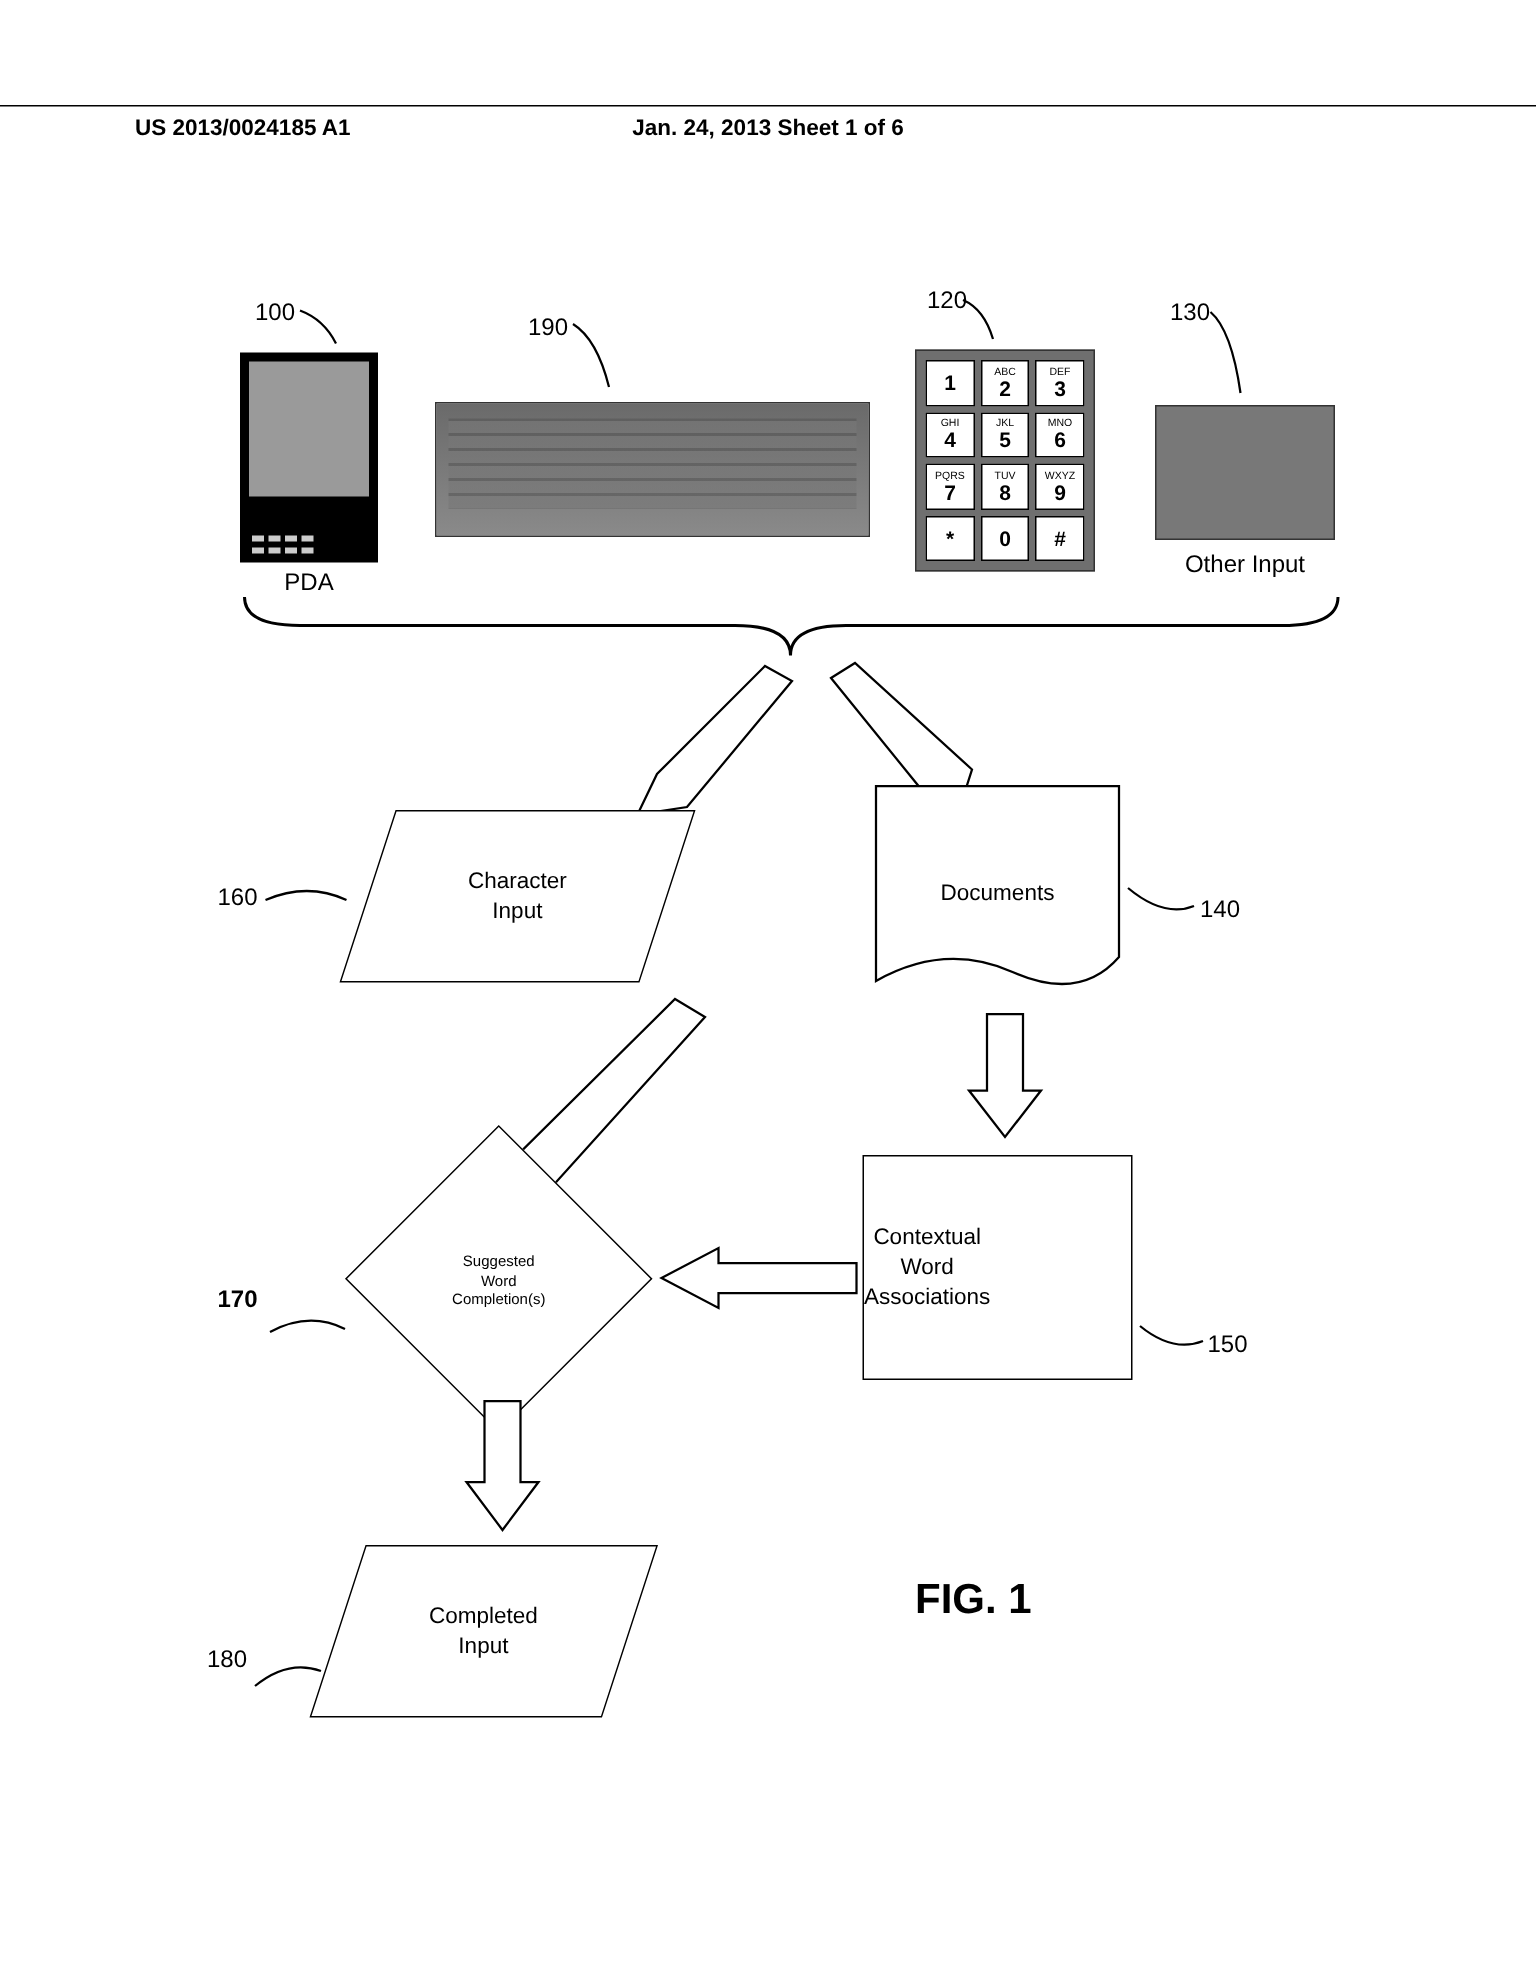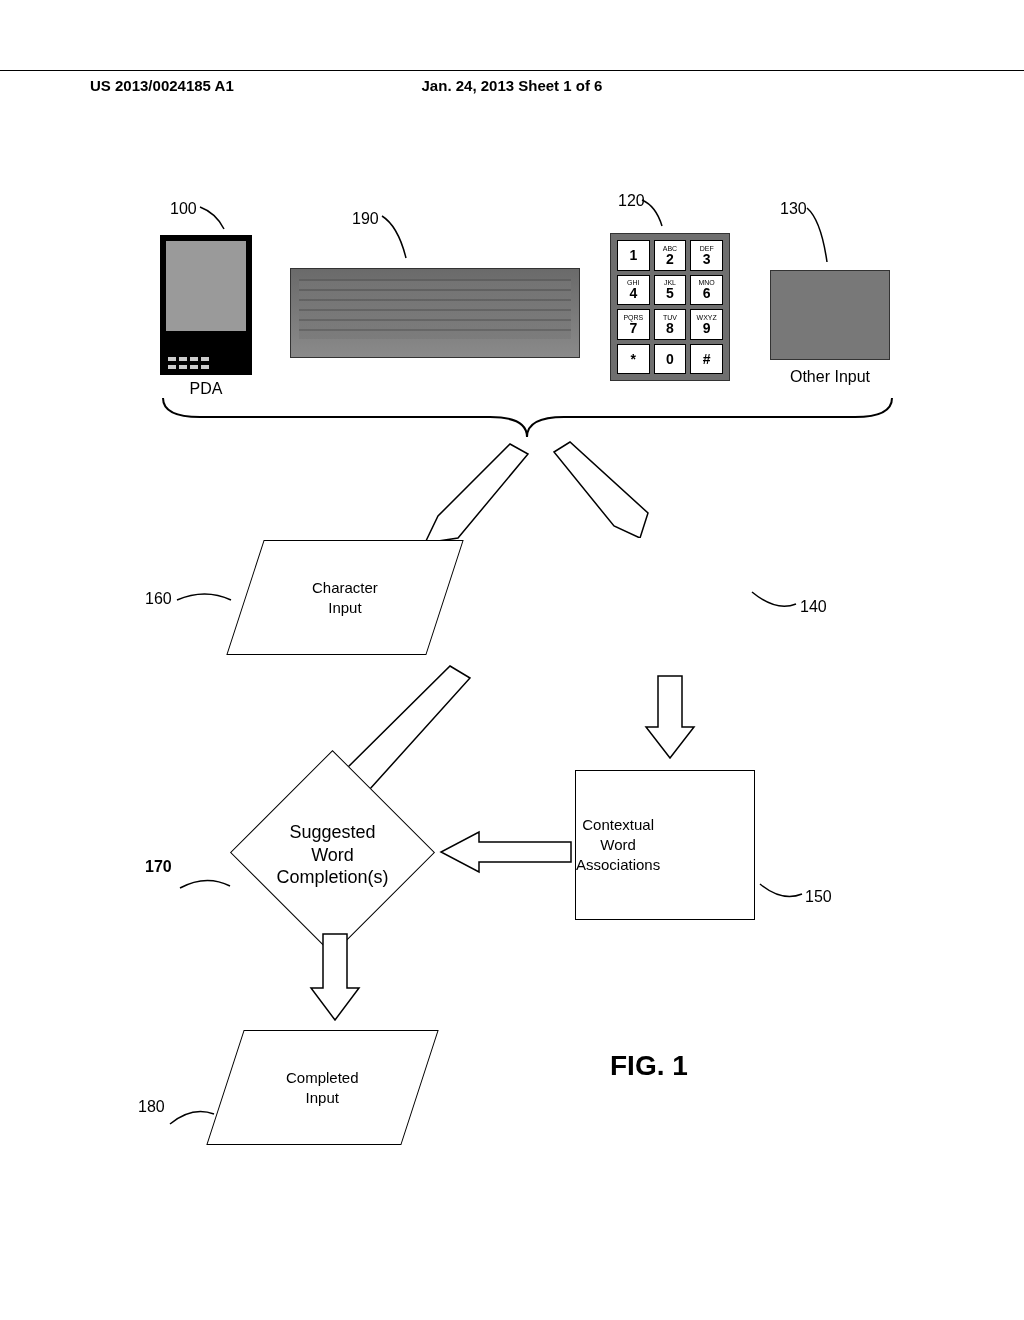--- a/index.html
+++ b/index.html
@@ -111,21 +111,21 @@
     display:flex; align-items:center; justify-content:flex-start; text-align:center;
     font-size:15px; line-height:1.35; background:#fff;
   }
   .diamond {
     position:absolute; border:1.5px solid #000;
     transform: rotate(45deg);
     background:#fff;
   }
   .diamond-label {
     position:absolute; display:flex; align-items:center; justify-content:center;
-    text-align:center; font-size:18px; line-height:1.25;
+    text-align:center; font-size:10px; line-height:1.25;
   }
   .figlabel {
     position:absolute; font-size:28px; font-weight:bold;
   }
 </style>
 </head>
 <body>
 
 <div class="page">
 
@@ -241,20 +241,26 @@
     </svg>
 
     <div class="parallelogram" style="left:245px; top:420px; width:200px; height:115px;">
       <span>Character<br>Input</span>
     </div>
     <div class="ref" style="left:145px; top:470px;">160</div>
     <svg class="leader" style="left:175px; top:472px;" width="60" height="20">
         <path d="M2 8 Q30 -4 56 8" stroke="#000" fill="none" stroke-width="1.5"></path>
       </svg>
 
+    <div class="docshape" style="left:580px; top:400px;">
+      <svg width="170" height="150" style="position:absolute;left:0;top:0;">
+        <path d="M4 4 L166 4 L166 118 Q140 148 95 128 Q50 108 4 134 Z" fill="#fff" stroke="#000" stroke-width="1.5"></path>
+      </svg>
+      <span style="position:relative;">Documents</span>
+    </div>
     <div class="ref" style="left:800px; top:478px;">140</div>
     <svg class="leader" style="left:750px; top:468px;" width="50" height="28">
         <path d="M2 4 Q26 24 46 16" stroke="#000" fill="none" stroke-width="1.5"></path>
       </svg>
 
     <svg class="arrow" style="left:305px; top:540px;" width="190" height="150">
       <polygon points="145,6 165,18 55,140 22,142 36,114" fill="#fff" stroke="#000" stroke-width="1.5"></polygon>
     </svg>
 
     <svg class="arrow" style="left:640px; top:552px;" width="60" height="90">

